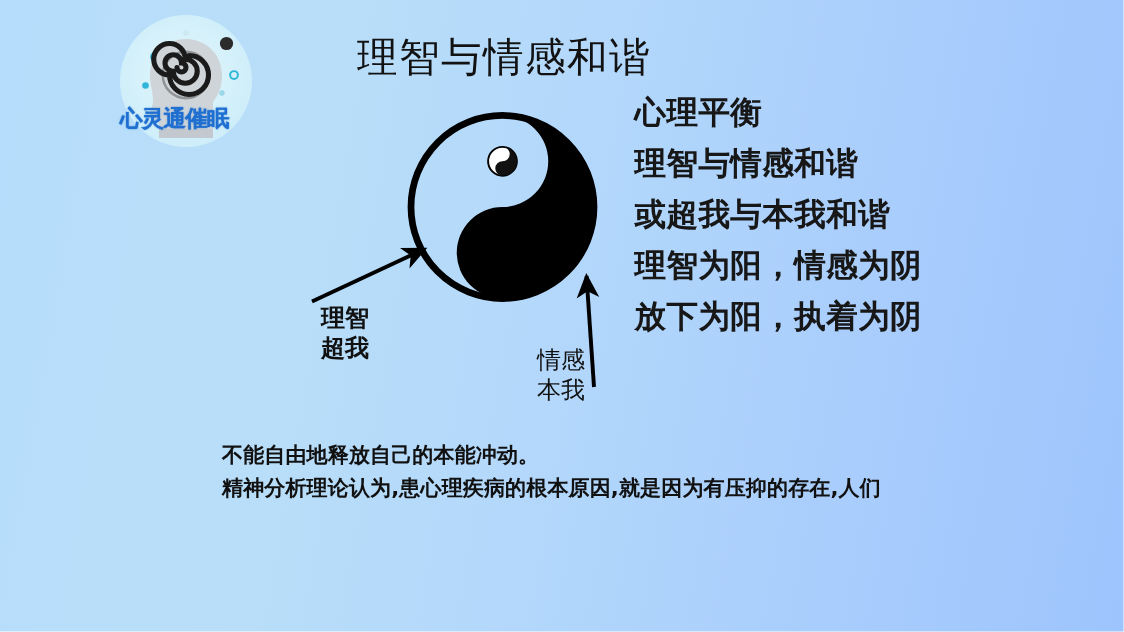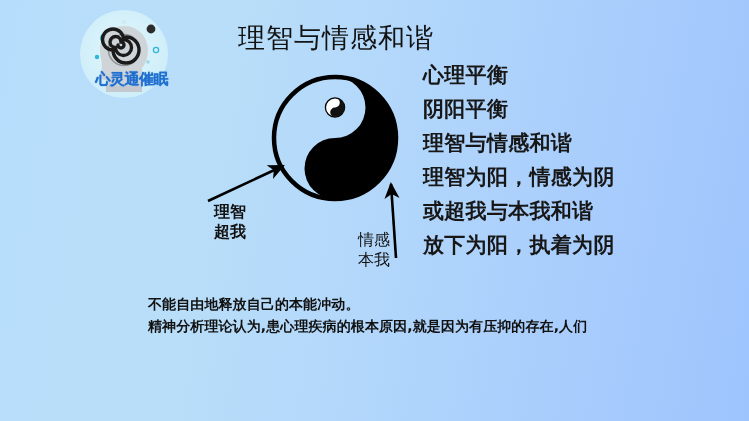--- a/index.html
+++ b/index.html
@@ -34,22 +34,22 @@
     width: 88px; height: 88px;
     border-radius: 50%;
     background: radial-gradient(circle at 48% 45%, #e2f6fb 0%, #d3f0fa 55%, #c6eaf8 100%);
   }
   #logo svg { position: absolute; left: 0; top: 0; }
   #logo-text {
     position: absolute;
     left: 0;
     top: 62px;
     width: 88px;
-    text-align: right;
-    font-family: Liberation Serif, serif;
+    text-align: left;
+    font-family: Liberation Sans, sans-serif;
     font-size: 15px;
     font-weight: 700;
     color: #1f6fd0;
     letter-spacing: -0.5px;
     text-shadow: 0 0 1px #1f6fd0;
     line-height: 1;
   }
 
   
   #title {
@@ -204,24 +204,23 @@
     <div>理智</div>
     <div>超我</div>
   </div>
   <div id="label-right" class="ptr-label">
     <div>情感</div>
     <div>本我</div>
   </div>
 
   <div id="bullets">
     <div class="bullet-line">心理平衡</div>
-    <div class="bullet-line">阴阳平衡</div>
     <div class="bullet-line">理智与情感和谐</div>
+    <div class="bullet-line">或超我与本我和谐</div>
     <div class="bullet-line">理智为阳，情感为阴</div>
-    <div class="bullet-line">或超我与本我和谐</div>
     <div class="bullet-line">放下为阳，执着为阴</div>
   </div>
 
   <div id="paragraph">
     <div class="para-line">不能自由地释放自己的本能冲动。</div>
     <div class="para-line">精神分析理论认为,患心理疾病的根本原因,就是因为有压抑的存在,人们</div>
   </div>
 
 </div>
 

